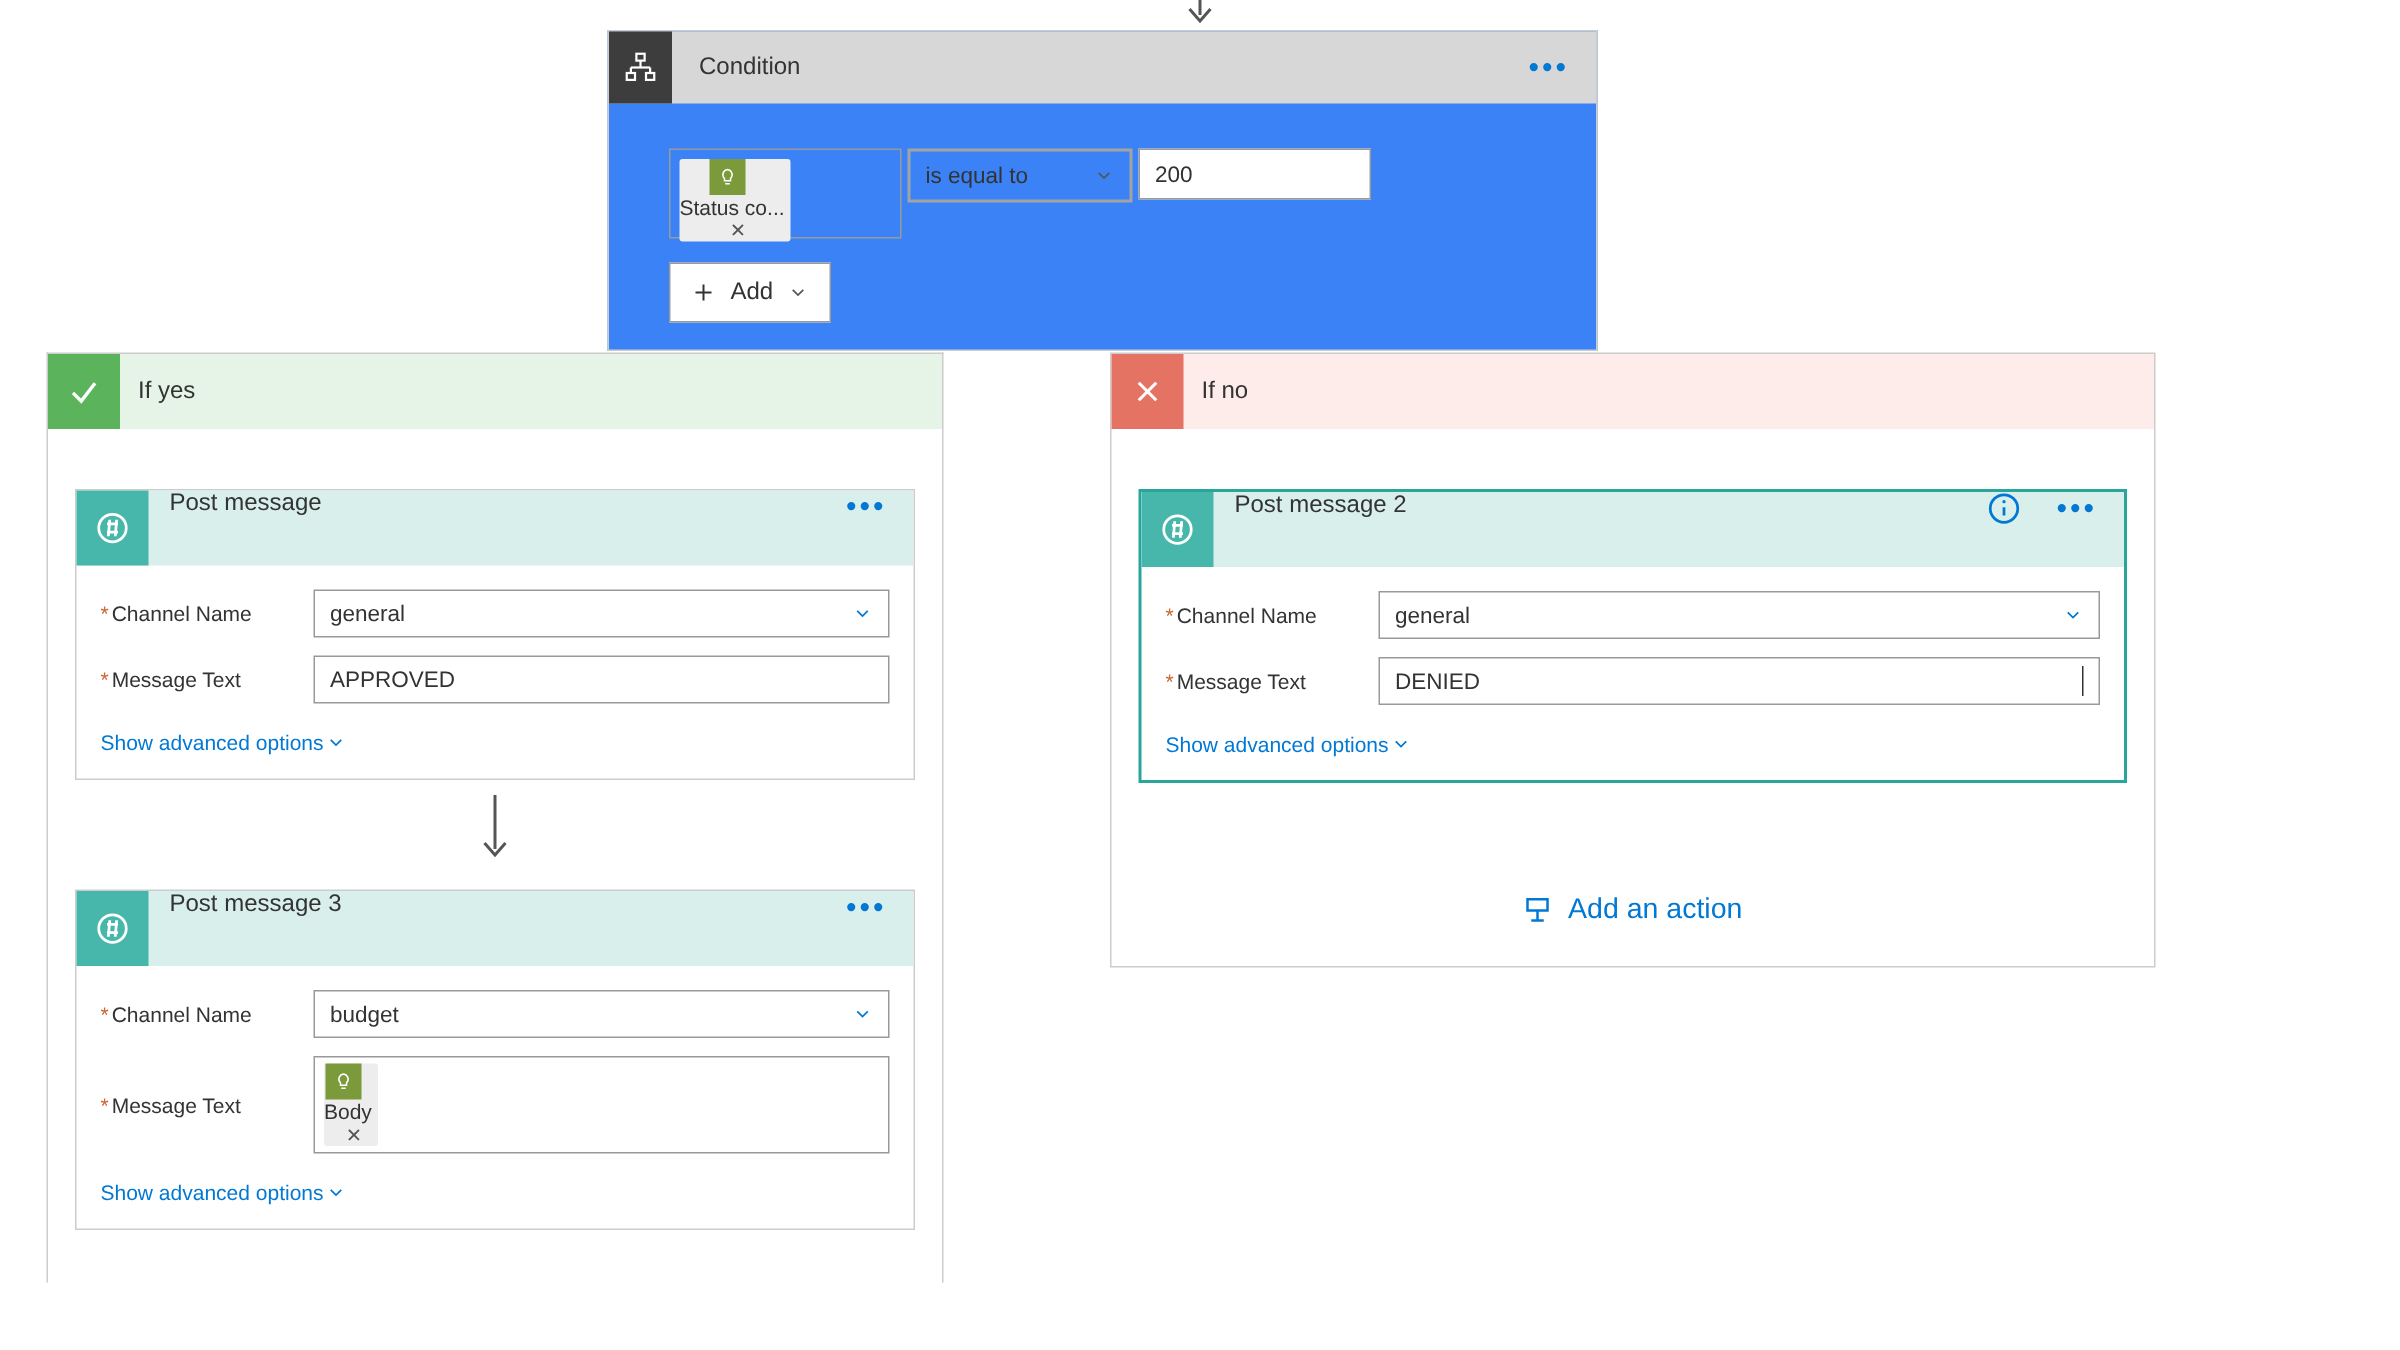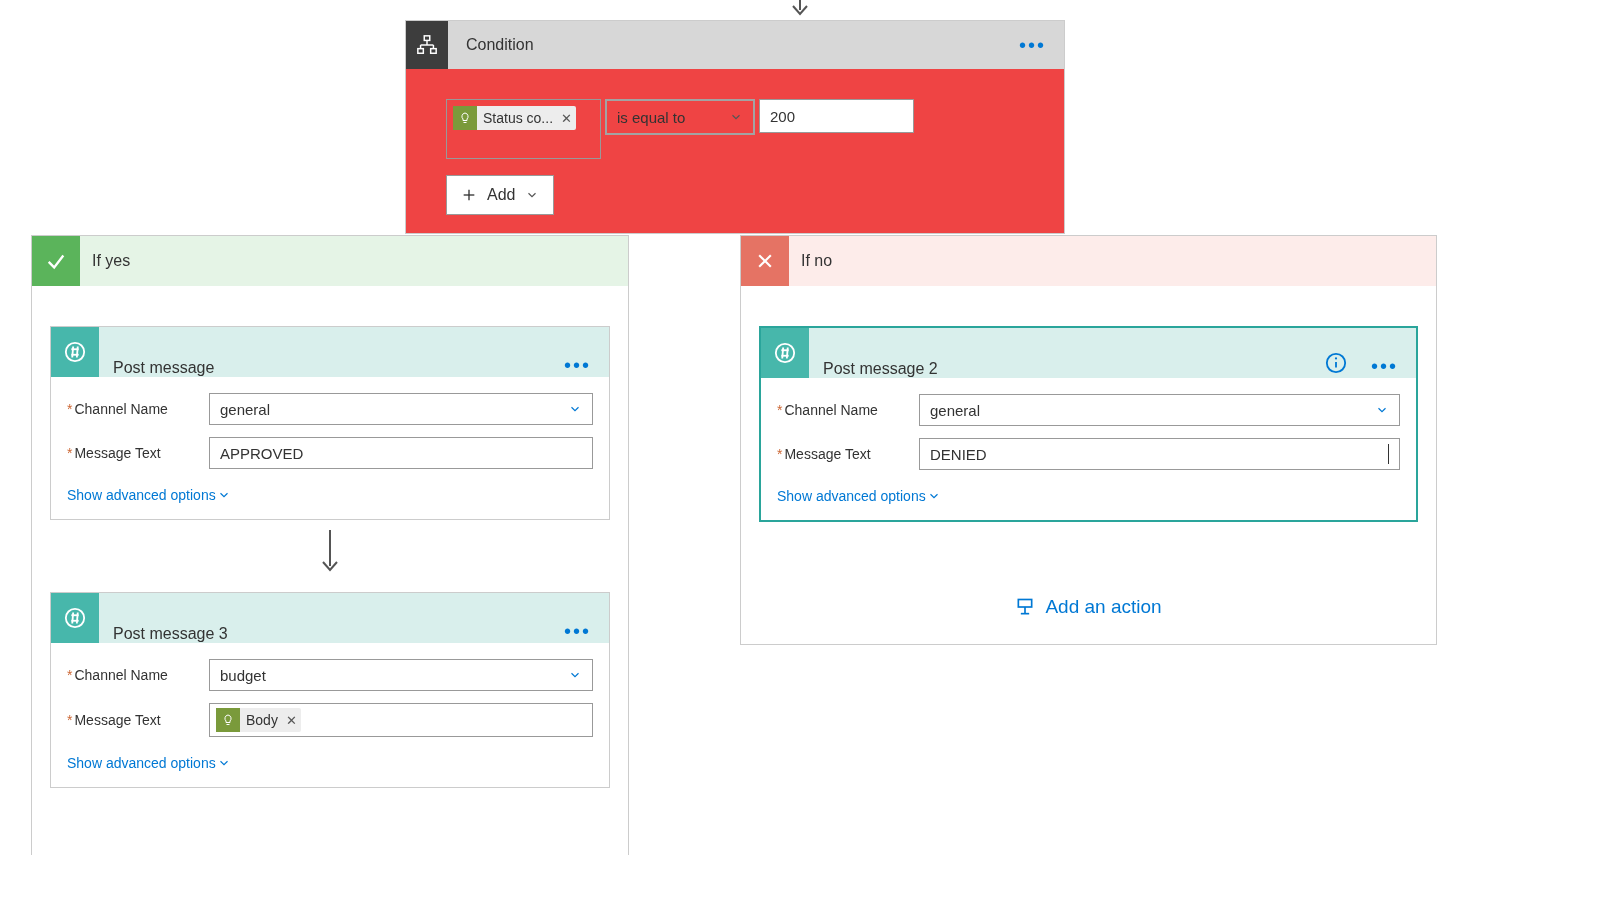--- a/index.html
+++ b/index.html
@@ -7,21 +7,21 @@
 
 .arrow-down { position: absolute; left: 50%; transform: translateX(-50%); }
 .arrow-down svg { display: block; }
 
 .condition-card {
   position: absolute;
   top: 20px;
   left: 405px;
   width: 660px;
   border: 1px solid #ccc;
-  background: #ef4444;
+  background: #3b82f6;
 }
 .cond-header {
   display: flex; align-items: center;
   background: #d7d7d7;
   height: 48px;
 }
 .cond-icon {
   width: 42px; height: 48px;
   background: #3d3d3d;
   display: flex; align-items: center; justify-content: center;
@@ -30,21 +30,21 @@
 .ellipsis { color: #0078d4; font-size: 20px; padding: 0 18px; cursor: pointer; letter-spacing: 2px; }
 
 .cond-body { padding: 30px 40px 18px 40px; }
 .cond-row { display: flex; gap: 4px; align-items: flex-start; }
 .token-box {
   border: 1px solid #999; width: 155px; height: 60px; padding: 6px;
 }
 .token-pill {
   display: inline-flex; align-items: center;
   background: #ededed; border-radius: 2px; padding: 0 4px 0 0;
-  font-size: 13px; color: #333;
+  font-size: 13px; color: #333; flex-direction: column;
 }
 .token-pill .pill-icon {
   width: 24px; height: 24px; background: #7a9a3b;
   display:flex;align-items:center;justify-content:center; margin-right:6px;
 }
 .token-pill .pill-text { font-size: 14px; }
 .token-pill .pill-x { margin-left: 8px; color:#555; cursor:pointer; font-size:13px; }
 
 .operator-select {
   border: 2px solid #a3a3a3; width: 150px; height: 36px;
@@ -71,21 +71,21 @@
 .branch-header .bh-icon { width:48px; height:50px; display:flex; align-items:center; justify-content:center; }
 .branch-header .bh-title { padding-left:12px; font-size:16px; color:#333; }
 .bh-yes { background:#e5f4e6; } .bh-yes .bh-icon{ background:#5bb45b; }
 .bh-no  { background:#fdecea; } .bh-no  .bh-icon{ background:#e57364; }
 
 .action-card {
   margin: 40px 18px 0 18px;
   border: 1px solid #ccc; background:#fff;
 }
 .action-card.highlight { border: 2px solid #2aa59b; }
-.ac-header { background:#d9efec; height:50px; display:flex; align-items:flex-end; }
+.ac-header { background:#d9efec; height:50px; display:flex; align-items:flex-start; }
 .ac-header .ac-icon {
   width:48px; height:50px; background:#47b7ab;
   display:flex;align-items:center;justify-content:center;
 }
 .ac-header .ac-title { flex:1; padding-left:14px; font-size:16px; color:#333; }
 .ac-header .info-icon { color:#0078d4; padding:0 6px; cursor:pointer; }
 
 .ac-body { padding: 16px 16px 12px 16px; }
 .field-row { display:flex; align-items:center; margin-bottom:12px; }
 .field-label { width:142px; font-size:14px; color:#333; }

